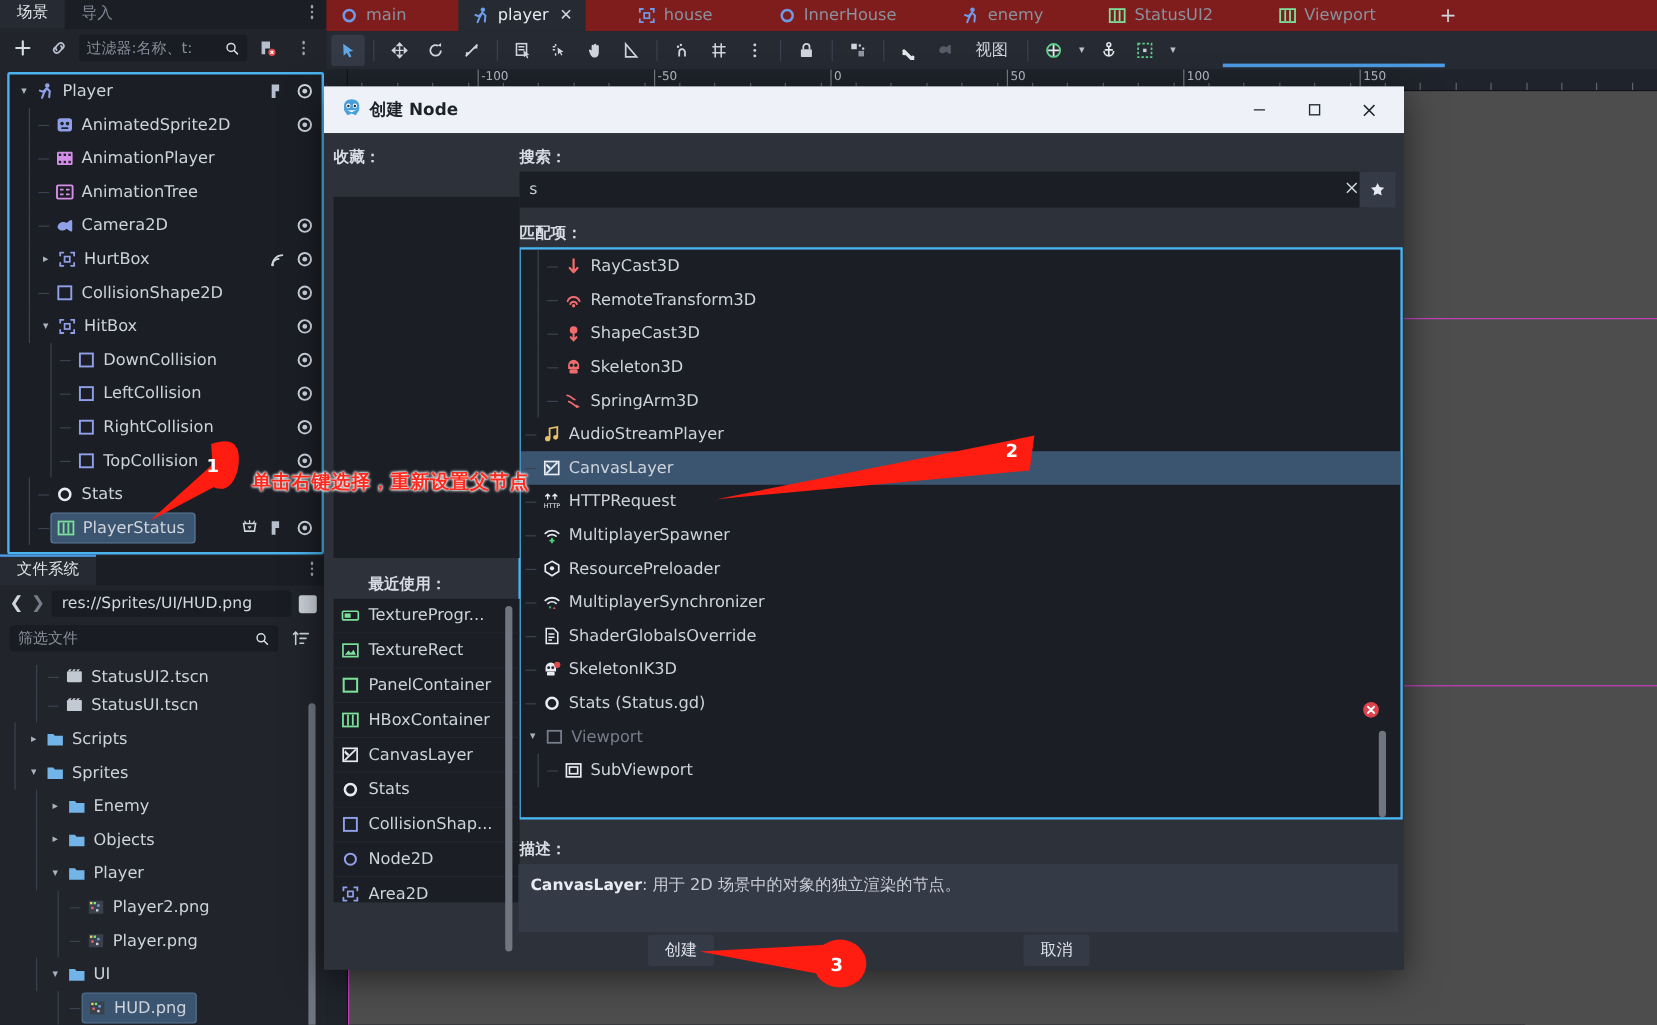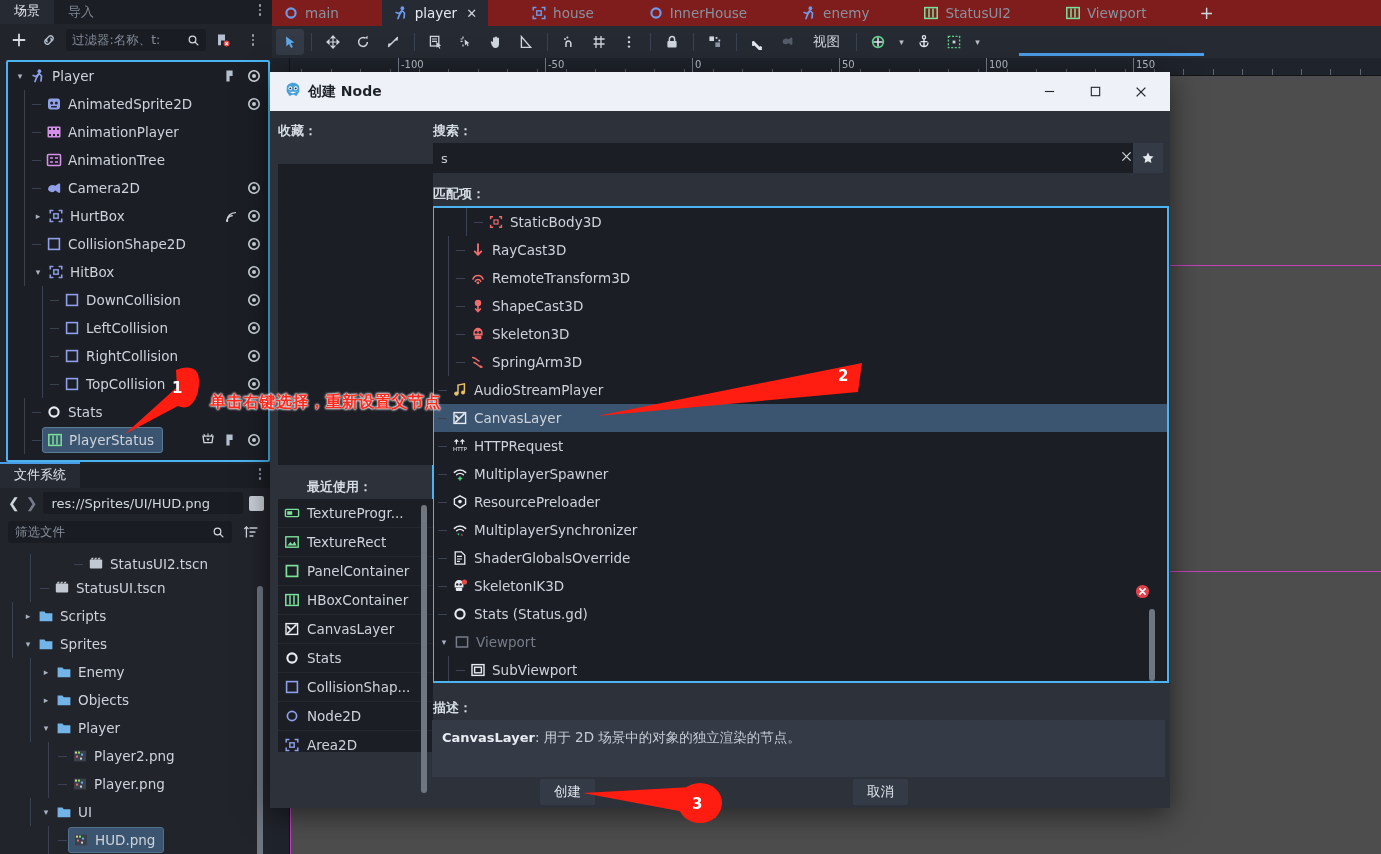--- a/index.html
+++ b/index.html
@@ -510,21 +510,21 @@
           </svg>
       </div>
       <div class="tb-btn">
         <svg width="16" height="16" viewBox="0 0 16 16">
             <path d="M3.4 3v10M1.6 4.6l1.8-1.8 1.8 1.8" stroke="#cdd4dd" stroke-width="1.3" fill="none" stroke-linecap="round"></path>
             <path d="M7 4h7M7 8h5M7 12h3" stroke="#cdd4dd" stroke-width="1.3" stroke-linecap="round"></path>
           </svg>
       </div>
     </div>
     <div class="fs-list" id="fs-list">
-        <div class="fs-row" style="height:20px;overflow:hidden;padding-left:34px;">
+        <div class="fs-row" style="height:20px;overflow:hidden;">
           <span class="guide" style="left:30px;"></span>
           <span style="display:inline-block;width:40px;"></span>
           <span class="dash"></span>
           <span class="pill">
             <span class="ic">
               <svg width="16" height="16" viewBox="0 0 16 16">
                 <rect x="1.8" y="3.4" width="12.4" height="9.2" rx="1" fill="#c2c9d3"></rect>
                 <path d="M2.6 3.4l1.2-1.6h2l-1.2 1.6zM6 3.4l1.2-1.6h2L8 3.4zM9.4 3.4l1.2-1.6h2l-1.2 1.6z" fill="#c2c9d3"></path>
               </svg>
             </span>
@@ -978,34 +978,20 @@
       </div>
       <div class="star-btn" style="top:32px;">
         <svg width="14" height="14" viewBox="0 0 16 16">
             <path d="M8 1.6l1.9 4 4.4.6-3.2 3.1.8 4.4L8 11.6l-3.9 2.1.8-4.4L1.7 6.2l4.4-.6z" fill="#e3e8ef"></path>
           </svg>
       </div>
 
       <div class="lbl-sm" style="position:absolute;left:163px;top:74px;">匹配项：</div>
       <div class="match-list" style="top:95px;" id="match-list">
           <div class="m-row">
-            <span class="guide" style="left:32px;"></span>
-            <span style="display:inline-block;width:40px;"></span>
-            <span class="dash"></span>
-            <span class="pill">
-              <span class="ic">
-                <svg width="16" height="16" viewBox="0 0 16 16">
-                  <path d="M2.6 5.2V2.8h2.4M11 2.8h2.4v2.4M13.4 10.8v2.4H11M5 13.2H2.6v-2.4" stroke="#f06b6b" stroke-width="1.4" fill="none"></path>
-                  <rect x="6" y="6" width="4" height="4" stroke="#f06b6b" stroke-width="1.2" fill="none"></rect>
-                </svg>
-              </span>
-              <span class="lbl">StaticBody3D</span>
-            </span>
-          </div>
-          <div class="m-row">
             <span class="guide" style="left:14px;"></span>
             <span style="display:inline-block;width:22px;"></span>
             <span class="dash"></span>
             <span class="pill">
               <span class="ic">
                 <svg width="16" height="16" viewBox="0 0 16 16">
                   <path d="M8 2.2v10M4.8 9.4L8 12.8l3.2-3.4" stroke="#f06b6b" stroke-width="1.9" fill="none" stroke-linecap="round" stroke-linejoin="round"></path>
                 </svg>
               </span>
               <span class="lbl">RayCast3D</span>

